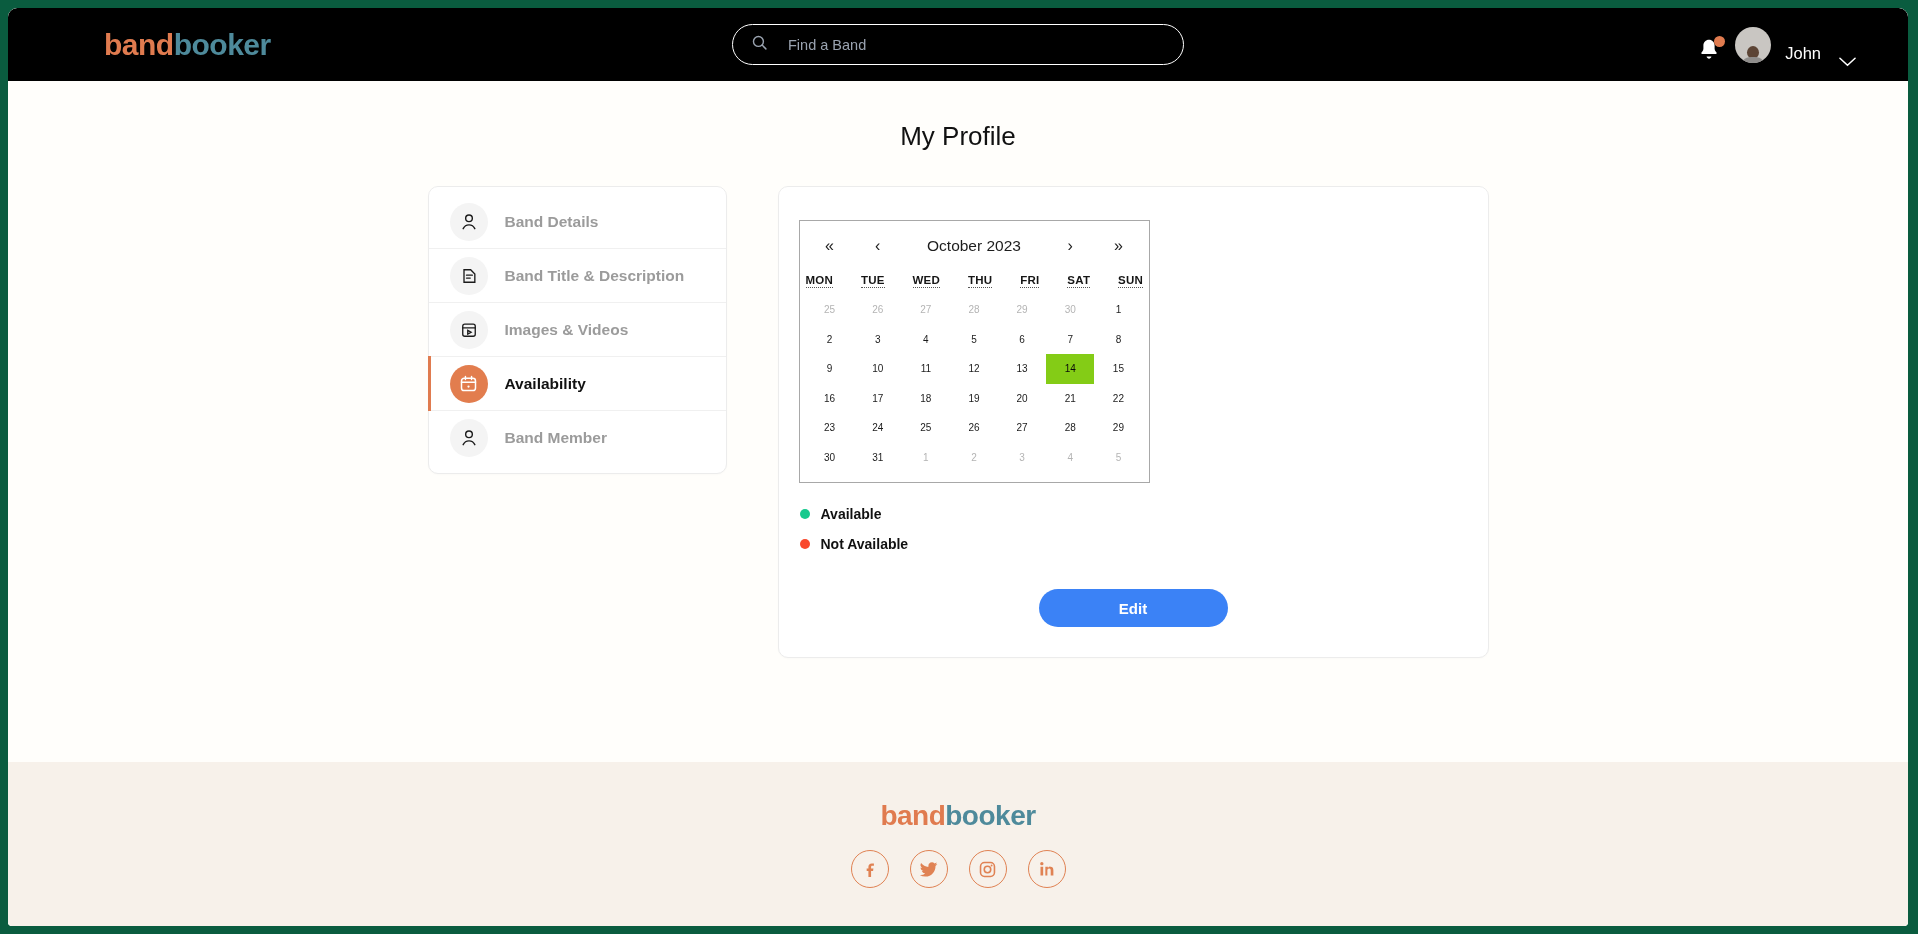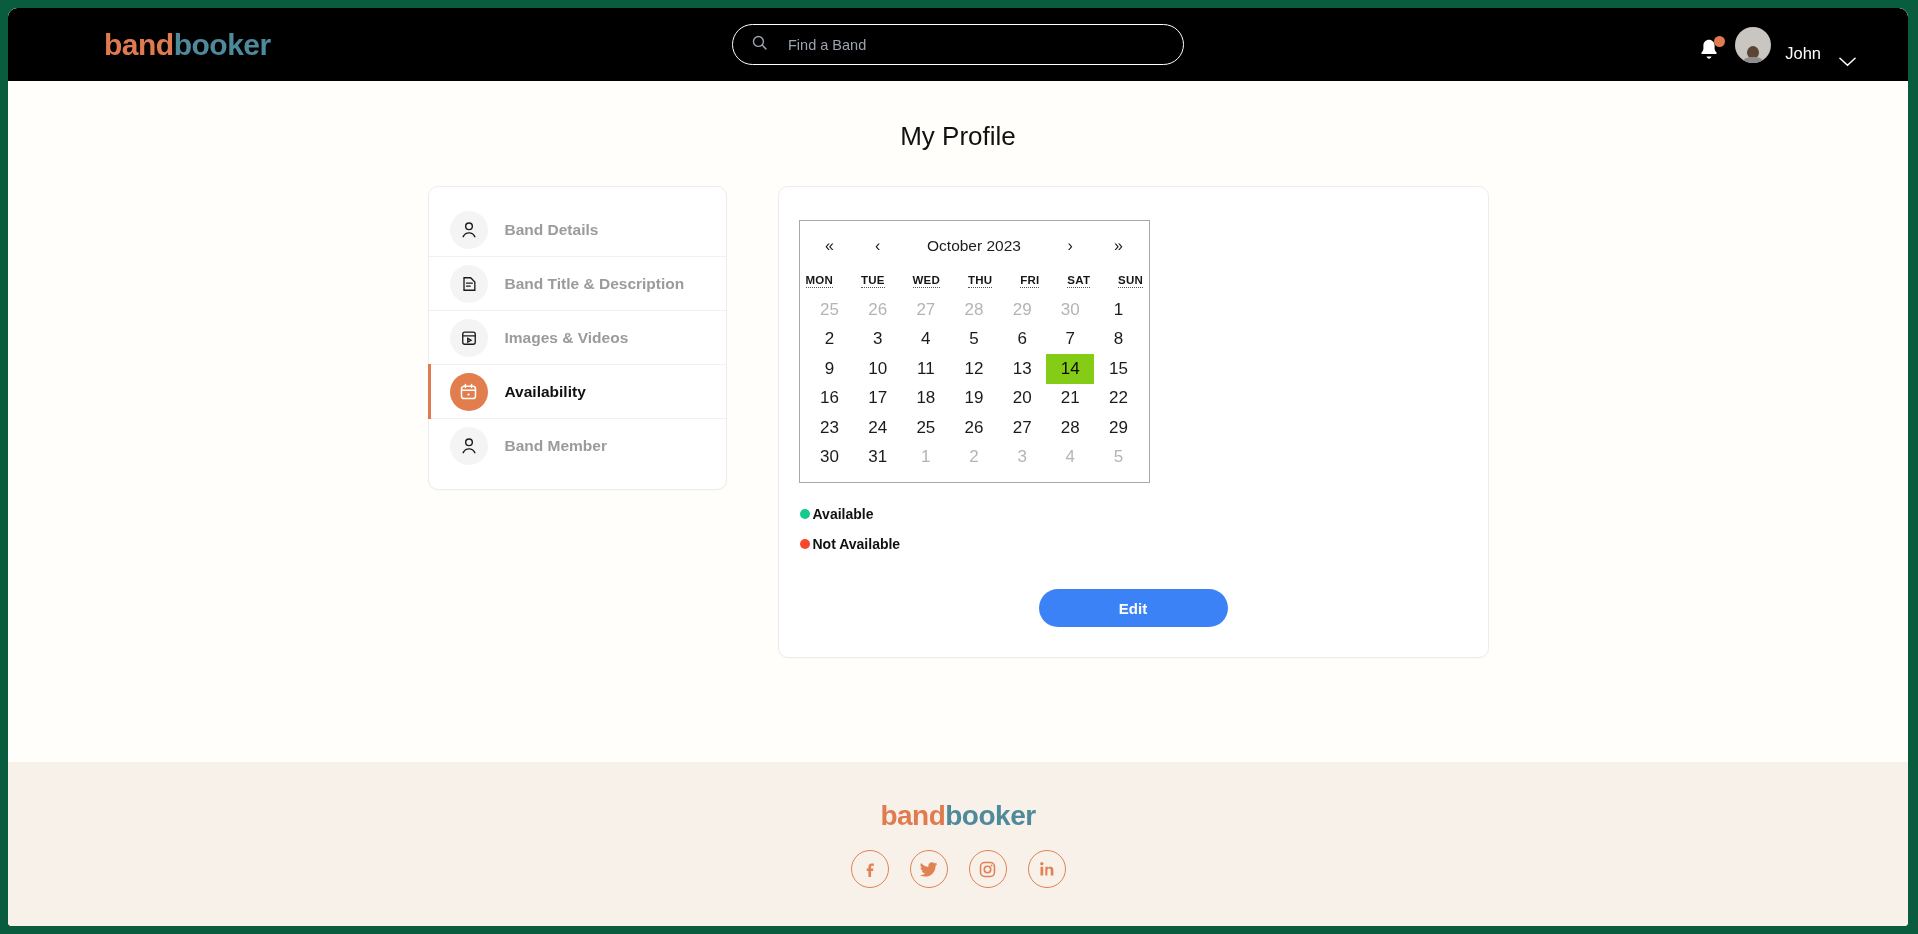--- a/index.html
+++ b/index.html
@@ -141,21 +141,21 @@
     gap: 51px;
     align-items: flex-start;
   }
 
   
   .sidebar {
     width: 299px;
     background: #ffffff;
     border: 1px solid #ECECEC;
     border-radius: 10px;
-    padding: 16px 0;
+    padding: 8px 0;
     box-shadow: 0 1px 2px rgba(0,0,0,0.02);
   }
   .side-item {
     display: flex;
     align-items: center;
     gap: 17px;
     height: 54px;
     padding-left: 21px;
     border-bottom: 1px solid #F0F0F0;
     cursor: pointer;
@@ -238,36 +238,36 @@
   }
   .cal-grid {
     display: grid;
     grid-template-columns: repeat(7, 1fr);
     grid-auto-rows: 29.5px;
   }
   .cal-cell {
     display: flex;
     align-items: center;
     justify-content: center;
-    font-size: 17px;
+    font-size: 10px;
     color: #1b1b1b;
     cursor: pointer;
   }
   .cal-cell.muted { color: #B4B4B4; }
   .cal-cell.selected {
     background: #0B6EF5;
     color: #0a0a0a;
     width: 100%;
     height: 100%;
   }
 
   
   .legend { margin-left: 21px; margin-top: 16px; }
   .legend-row {
-    display: flex; align-items: center; gap: 3px;
+    display: flex; align-items: center; gap: 11px;
     height: 30px;
   }
   .legend-dot { width: 10px; height: 10px; border-radius: 50%; flex: 0 0 auto; }
   .legend-label { font-size: 14px; font-weight: 700; color: #111; }
 
   
   .edit-wrap { display: flex; justify-content: center; margin-top: 30px; }
   .edit-btn {
     width: 189px; height: 38px;
     background: #E08253;

